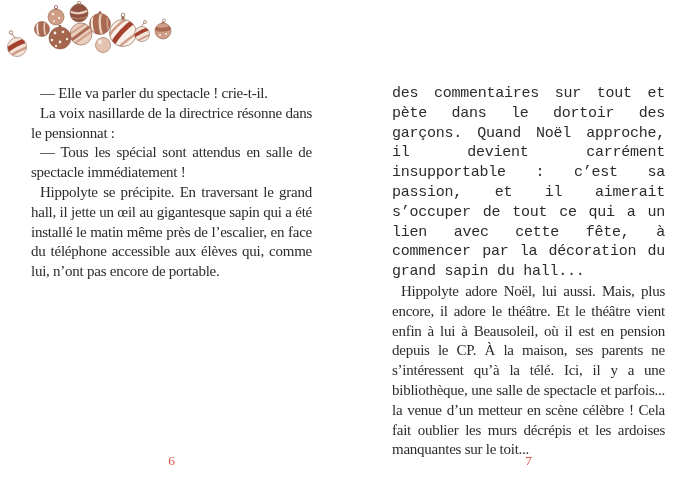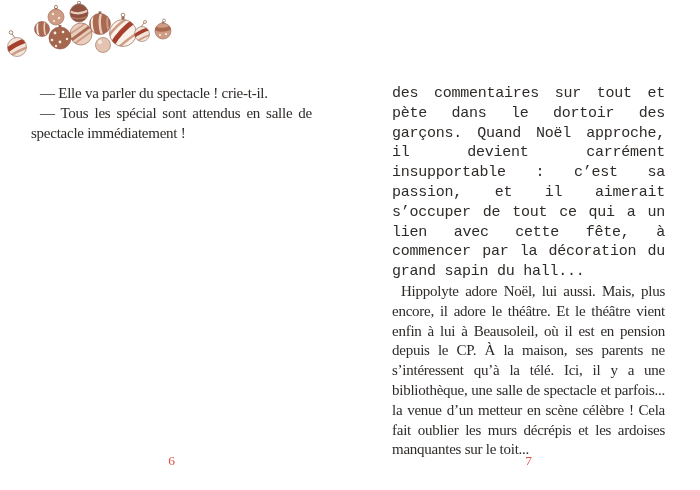--- a/index.html
+++ b/index.html
@@ -198,21 +198,23 @@
         <path d="M150,27 Q159,31 168,26" stroke="#aa6a52" stroke-width="4" fill="none"></path>
         <circle cx="156" cy="34" r="1.1" fill="#f6ece3"></circle>
         <circle cx="162" cy="33" r="1.1" fill="#f6ece3"></circle>
       </g>
       <circle cx="159" cy="30" r="8" fill="none" stroke="#9b6a55" stroke-width="0.7"></circle>
     </g>
   </svg>
 
   <div class="text-block col-left">
       <p class="para">— Elle va parler du spectacle ! crie-t-il.</p>
+      <p class="para">La voix nasillarde de la directrice résonne dans le pensionnat :</p>
       <p class="para">— Tous les spécial sont attendus en salle de spectacle immédiatement !</p>
+      <p class="para">Hippolyte se précipite. En traversant le grand hall, il jette un œil au gigantesque sapin qui a été installé le matin même près de l’escalier, en face du téléphone accessible aux élèves qui, comme lui, n’ont pas encore de portable.</p>
     </div>
 
   <div class="text-block col-right">
       <p class="para no-indent">des commentaires sur tout et pète dans le dortoir des garçons. Quand Noël approche, il devient carrément insupportable : c’est sa passion, et il aimerait s’occuper de tout ce qui a un lien avec cette fête, à commencer par la décoration du grand sapin du hall...</p>
       <p class="para">Hippolyte adore Noël, lui aussi. Mais, plus encore, il adore le théâtre. Et le théâtre vient enfin à lui à Beausoleil, où il est en pension depuis le CP. À la maison, ses parents ne s’intéressent qu’à la télé. Ici, il y a une bibliothèque, une salle de spectacle et parfois... la venue d’un metteur en scène célèbre ! Cela fait oublier les murs décrépis et les ardoises manquantes sur le toit...</p>
     </div>
 
   <div class="page-number col-left">6</div>
 
   <div class="page-number col-right">7</div>

